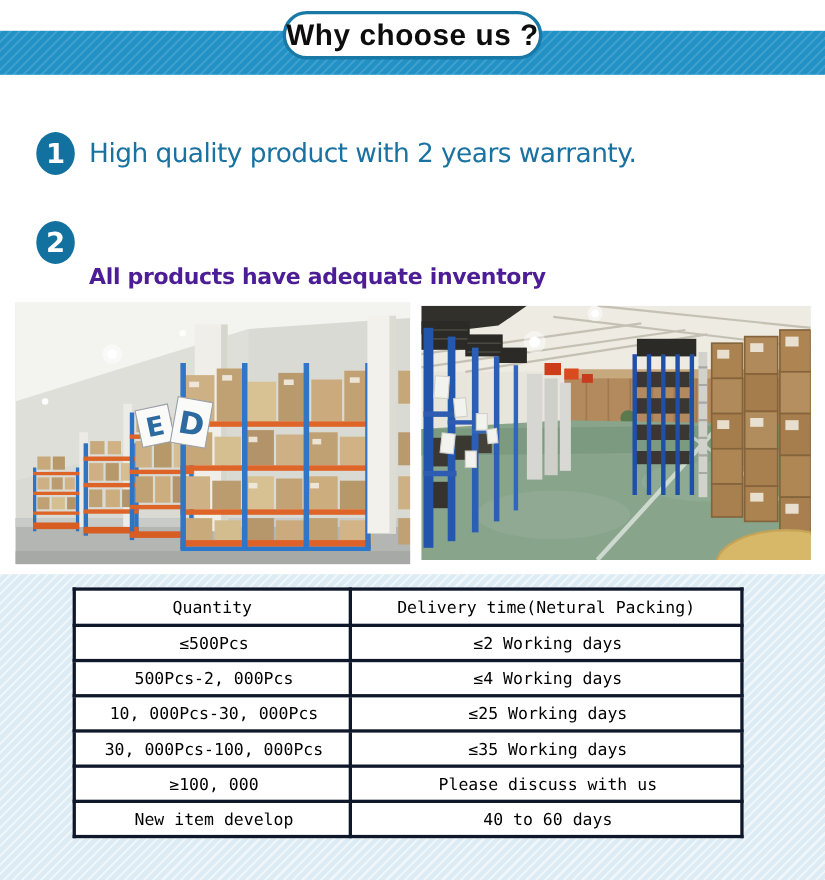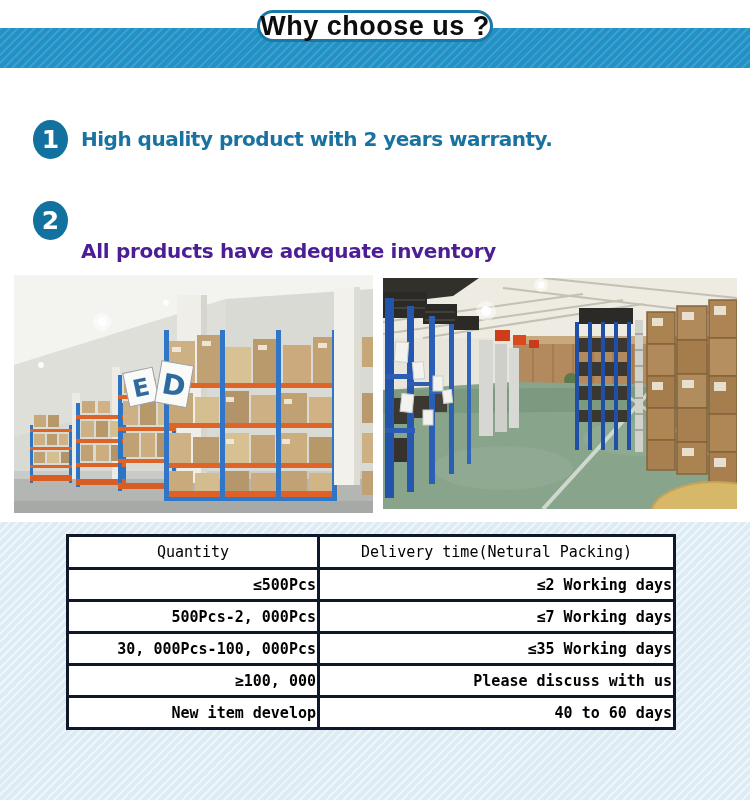--- a/index.html
+++ b/index.html
@@ -2,50 +2,50 @@
 <html><head>
 <meta charset="utf-8">
 <style>
   html,body{margin:0;padding:0;background:#ffffff;}
   .page{position:relative;width:750px;height:800px;background:#ffffff;overflow:hidden;
         font-family:"Liberation Sans",sans-serif;}
 
   
   .band{position:absolute;left:0;top:28px;width:750px;height:40px;background-color:#2191c6;
         background-image:repeating-linear-gradient(135deg,rgba(255,255,255,.13) 0 2px,rgba(255,255,255,0) 2px 6px);}
-  .pill{position:absolute;left:257px;top:10px;width:236px;height:32px;box-sizing:border-box;
+  .pill{position:absolute;left:257px;top:10px;width:236px;height:44px;box-sizing:border-box;
         background:#ffffff;border:3px solid #1879a7;border-radius:24px;
         display:flex;align-items:center;justify-content:center;
         font-weight:bold;font-size:27px;color:#0d0d0d;letter-spacing:0.5px;}
 
   
   .point{position:absolute;left:33px;display:flex;align-items:flex-start;}
   .point-1{top:120px;}
   .point-2{top:201px;}
   .num{flex:0 0 auto;width:35px;height:39px;border-radius:50%;background:#13719f;color:#fff;
        font-family:"DejaVu Sans",sans-serif;font-weight:bold;font-size:25px;line-height:39px;text-align:center;}
-  .pt-title{margin:0 0 0 13px;font-family:"DejaVu Sans",sans-serif;font-weight:bold;font-size:20px;
+  .pt-title{margin:0 0 0 13px;font-family:"DejaVu Sans",sans-serif;font-weight:normal;font-size:24px;
             line-height:39px;color:#1a72a1;letter-spacing:-0.5px;white-space:nowrap;}
   .pt-sub{position:absolute;left:81px;top:239px;margin:0;font-family:"DejaVu Sans",sans-serif;
           font-weight:bold;font-size:20px;color:#4c1d95;letter-spacing:-0.3px;white-space:nowrap;}
 
   
   .photo-left{position:absolute;left:14px;top:275px;width:359px;height:238px;}
   .photo-right{position:absolute;left:383px;top:278px;width:354px;height:231px;}
 
   
   .blue-section{position:absolute;left:0;top:522px;width:750px;height:278px;
         background-color:#dcebf4;
         background-image:repeating-linear-gradient(135deg,rgba(255,255,255,.55) 0 2px,rgba(255,255,255,0) 2px 6px);}
   table.qtable{position:absolute;left:66px;top:534px;width:607px;table-layout:fixed;
         border-collapse:collapse;background:#ffffff;border:3px solid #000;
         font-family:"DejaVu Sans Mono","Liberation Mono",monospace;font-size:15px;color:#000;}
   table.qtable th,table.qtable td{border:3px solid #0f172a;overflow:hidden;white-space:nowrap;}
   table.qtable th{height:28px;font-weight:normal;text-align:center;}
-  table.qtable td{height:27px;text-align:right;padding-left:4px;font-weight:bold;}
+  table.qtable td{height:27px;text-align:center;padding-left:4px;}
   col.c1{width:251px;} col.c2{width:356px;}
 </style>
 </head>
 <body>
 
 <div class="page">
 
   <div class="band"></div>
   <div class="pill">
     <span>Why choose us ?</span>
@@ -307,21 +307,25 @@
         <th>Delivery time(Netural Packing)</th>
       </tr>
     </thead>
     <tbody>
       <tr>
         <td>≤500Pcs</td>
         <td>≤2 Working days</td>
       </tr>
       <tr>
         <td>500Pcs-2, 000Pcs</td>
-        <td>≤7 Working days</td>
+        <td>≤4 Working days</td>
+      </tr>
+      <tr>
+        <td>10, 000Pcs-30, 000Pcs</td>
+        <td>≤25 Working days</td>
       </tr>
       <tr>
         <td>30, 000Pcs-100, 000Pcs</td>
         <td>≤35 Working days</td>
       </tr>
       <tr>
         <td>≥100, 000</td>
         <td>Please discuss with us</td>
       </tr>
       <tr>

